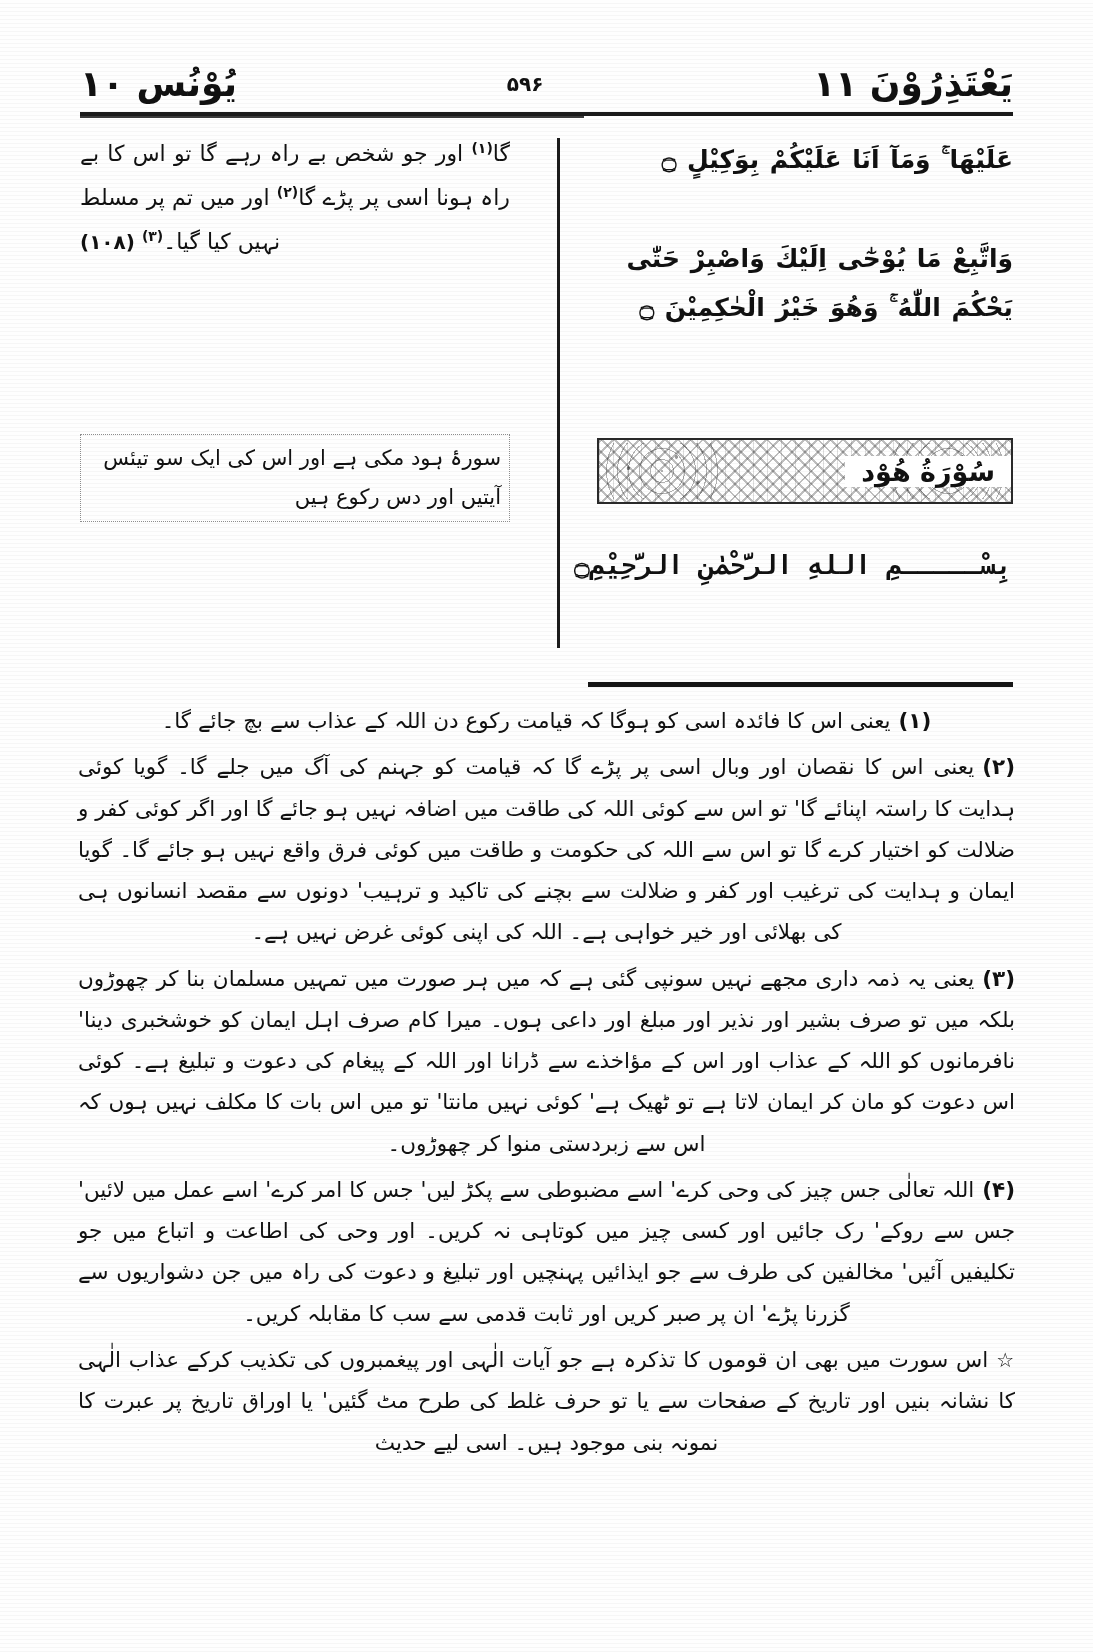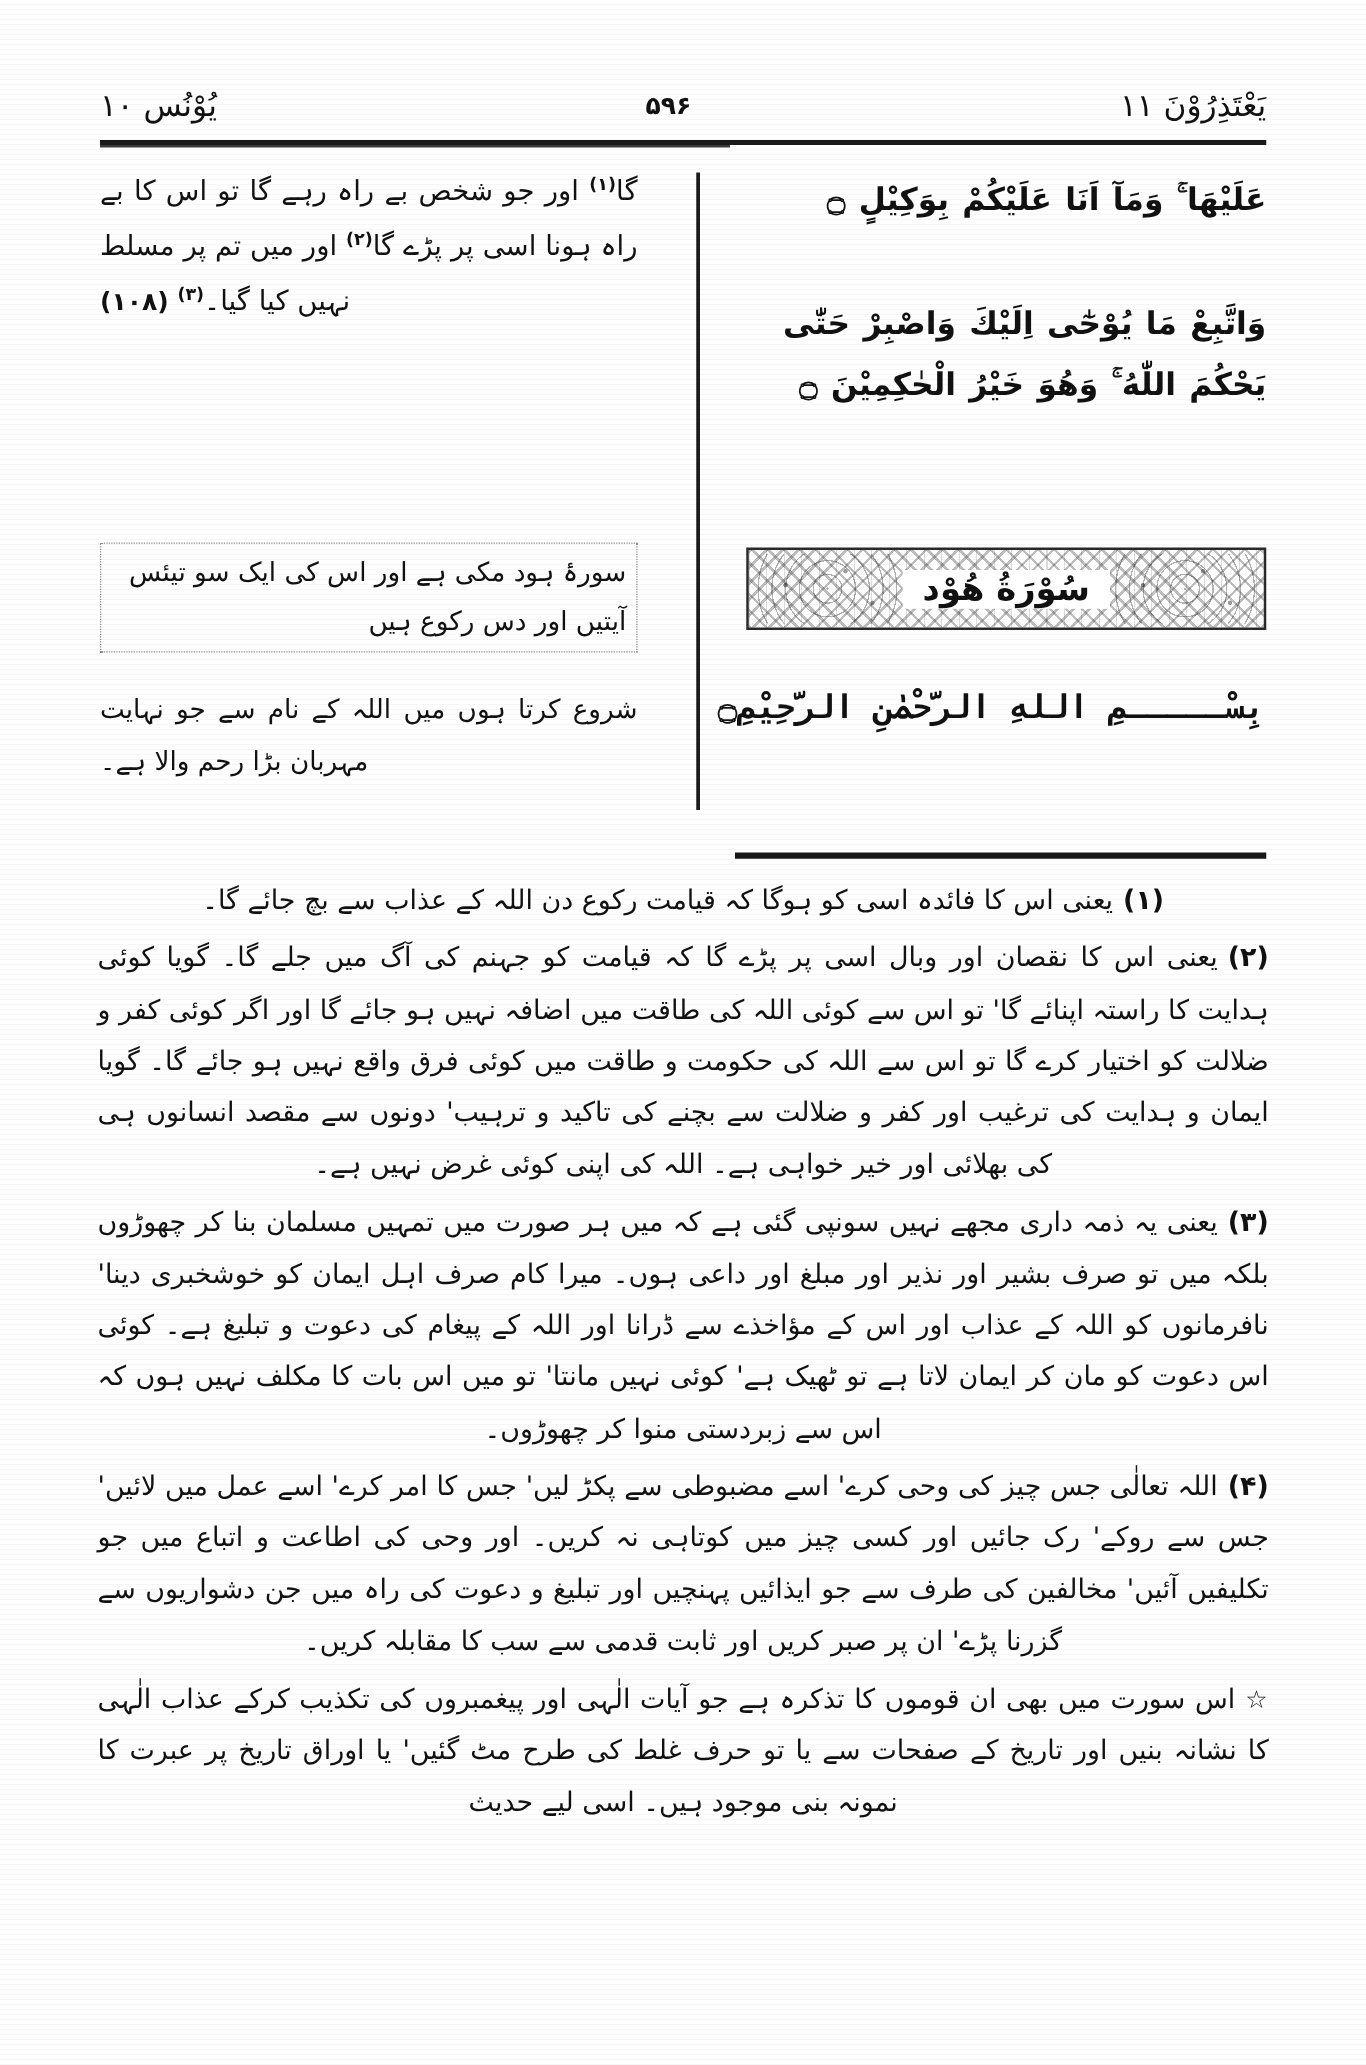--- a/index.html
+++ b/index.html
@@ -29,22 +29,22 @@
     top: 58px;
     left: 80px;
     right: 80px;
     height: 52px;
     display: flex;
     flex-direction: row;
     align-items: center;
     justify-content: space-between;
   }
   .runhead-side {
-    font-size: 25px;
-    font-weight: 400;
+    font-size: 36px;
+    font-weight: 700;
     letter-spacing: 0.5px;
     white-space: nowrap;
     line-height: 1;
   }
   .runhead-left  { direction: rtl; }
   .runhead-right { direction: rtl; }
   .runhead-page {
     font-size: 20px;
     font-weight: 700;
     letter-spacing: 1px;
@@ -148,21 +148,20 @@
     width: 412px;
     height: 62px;
     border: 2px solid #2a2a2a;
     background:
       repeating-linear-gradient(45deg,  rgba(40,40,40,.30) 0 2px, rgba(255,255,255,0) 2px 9px),
       repeating-linear-gradient(-45deg, rgba(40,40,40,.30) 0 2px, rgba(255,255,255,0) 2px 9px),
       repeating-linear-gradient(90deg,  rgba(40,40,40,.16) 0 1px, rgba(255,255,255,0) 1px 14px),
       #ffffff;
     display: flex;
     align-items: center;
-    justify-content: center;
     overflow: hidden;
   }
   .surah-banner::before,
   .surah-banner::after {
     content: "";
     position: absolute;
     top: 3px;
     bottom: 3px;
     width: 120px;
     background:
@@ -320,21 +319,20 @@
     <div class="surah-banner">
       <span class="surah-title">سُوْرَةُ هُوْد</span>
     </div>
     <div class="surah-note">
       <span class="surah-note-text">سورۂ ہود مکی ہے اور اس کی ایک سو تیئس آیتیں اور دس رکوع ہیں</span>
     </div>
   </div>
 
   <div class="bism-row">
     <div class="bism-ar">بِسْـــــمِ اللهِ الرَّحْمٰنِ الرَّحِيْمِ۝</div>
-    <div class="bism-ur">شروع کرتا ہوں میں اللہ کے نام سے جو نہایت مہربان بڑا رحم والا ہے۔</div>
   </div>
 
   <div class="fn-rule"></div>
 
   <div class="notes">
     <p class="note">
       <span class="marker">(۱)</span><span class="note-body">یعنی اس کا فائدہ اسی کو ہوگا کہ قیامت رکوع دن اللہ کے عذاب سے بچ جائے گا۔</span>
     </p>
     <p class="note">
       <span class="marker">(۲)</span><span class="note-body">یعنی اس کا نقصان اور وبال اسی پر پڑے گا کہ قیامت کو جہنم کی آگ میں جلے گا۔ گویا کوئی ہدایت کا راستہ اپنائے گا' تو اس سے کوئی اللہ کی طاقت میں اضافہ نہیں ہو جائے گا اور اگر کوئی کفر و ضلالت کو اختیار کرے گا تو اس سے اللہ کی حکومت و طاقت میں کوئی فرق واقع نہیں ہو جائے گا۔ گویا ایمان و ہدایت کی ترغیب اور کفر و ضلالت سے بچنے کی تاکید و ترہیب' دونوں سے مقصد انسانوں ہی کی بھلائی اور خیر خواہی ہے۔ اللہ کی اپنی کوئی غرض نہیں ہے۔</span>

